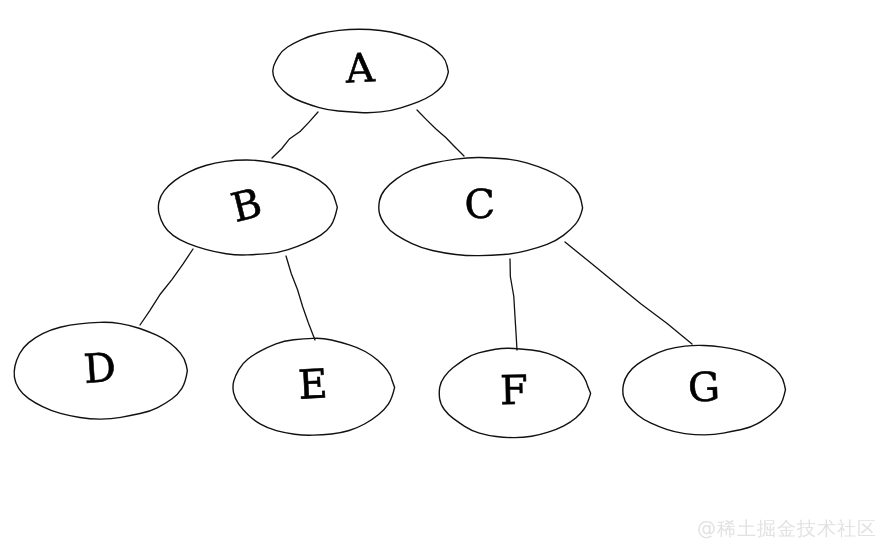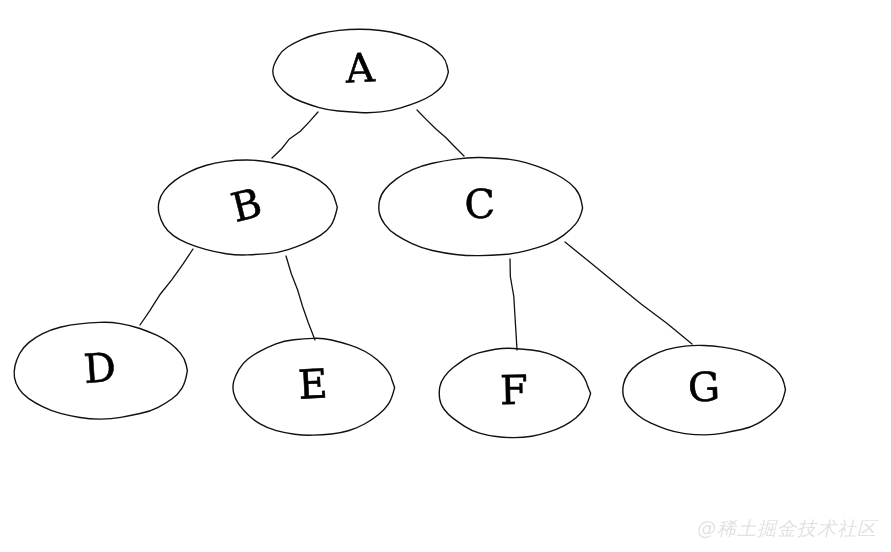--- a/index.html
+++ b/index.html
@@ -97,15 +97,15 @@
           <path class="node-ellipse" d="M 590.60 393.33 Q 587.59 404.15 584.08 409.01 Q 580.58 413.86 575.77 417.99 Q 570.96 422.11 563.81 425.76 Q 556.66 429.40 548.15 432.14 Q 539.65 434.88 531.60 436.23 Q 523.54 437.58 514.11 437.62 Q 504.67 437.66 496.23 436.55 Q 487.78 435.43 479.46 433.06 Q 471.13 430.68 464.64 426.39 Q 458.15 422.10 453.19 418.43 Q 448.23 414.75 444.26 409.51 Q 440.30 404.28 439.57 398.23 Q 438.85 392.19 439.77 387.02 Q 440.70 381.85 444.48 376.62 Q 448.26 371.40 453.23 367.56 Q 458.20 363.71 464.53 359.34 Q 470.87 354.97 478.65 352.88 Q 486.42 350.79 495.39 349.28 Q 504.36 347.78 513.94 348.51 Q 523.51 349.25 531.53 349.96 Q 539.54 350.68 547.72 353.41 Q 555.91 356.15 563.20 360.20 Q 570.48 364.25 575.54 368.01 Q 580.60 371.77 583.58 376.53 Q 586.55 381.28 587.90 386.81 Z" stroke="#111111"></path>
           <text class="node-label" x="514" y="394" font-size="40" transform="rotate(-1 514 393)">F</text>
         </g>
         <g>
           <path class="node-ellipse" d="M 785.46 389.52 Q 782.92 401.73 779.35 406.30 Q 775.79 410.88 770.10 415.25 Q 764.42 419.61 757.47 423.62 Q 750.51 427.62 741.45 429.51 Q 732.39 431.39 723.32 433.14 Q 714.25 434.89 704.52 434.89 Q 694.79 434.89 684.81 433.59 Q 674.83 432.29 666.63 429.45 Q 658.43 426.61 651.05 423.22 Q 643.67 419.83 637.95 415.21 Q 632.23 410.59 628.35 405.94 Q 624.47 401.29 623.37 396.05 Q 622.27 390.80 623.41 384.73 Q 624.55 378.67 628.22 373.48 Q 631.89 368.29 637.25 364.41 Q 642.61 360.52 650.46 356.39 Q 658.30 352.27 666.57 349.70 Q 674.84 347.14 684.89 346.11 Q 694.94 345.08 703.91 345.46 Q 712.88 345.84 722.25 347.09 Q 731.63 348.35 740.32 350.61 Q 749.02 352.87 756.44 356.70 Q 763.87 360.53 769.82 364.60 Q 775.77 368.67 779.56 373.84 Q 783.35 379.00 784.28 384.21 Z" stroke="#111111"></path>
           <text class="node-label" x="704" y="391" font-size="40" transform="rotate(-2 704 390)">G</text>
         </g>
       </g>
   </svg>
 
-  <div class="watermark" style="color: rgb(226, 226, 226); font-style: italic;">@稀土掘金技术社区</div>
+  <div class="watermark" style="color: rgb(226, 226, 226);">@稀土掘金技术社区</div>
 
 </div>
 
 </body></html>

